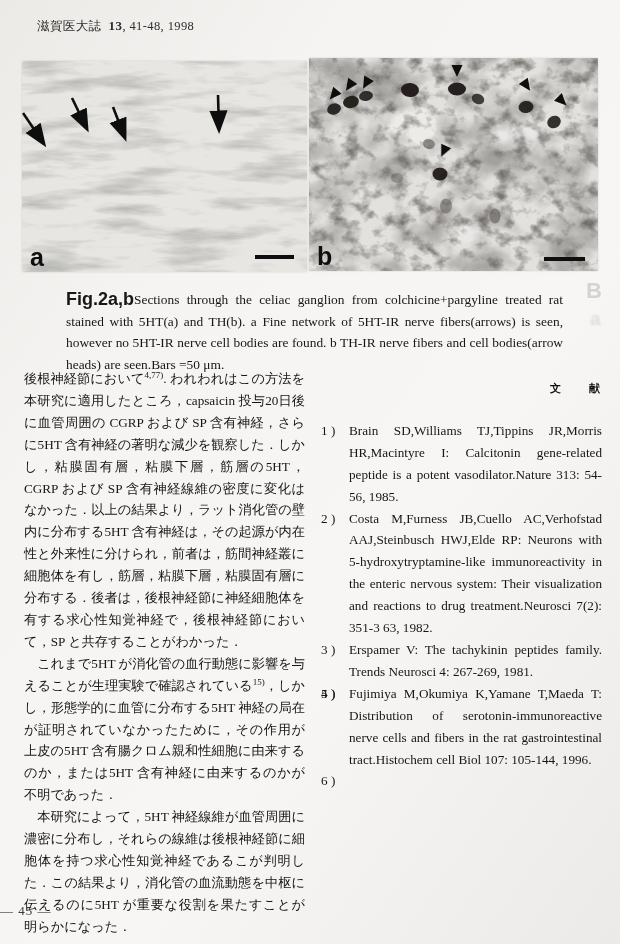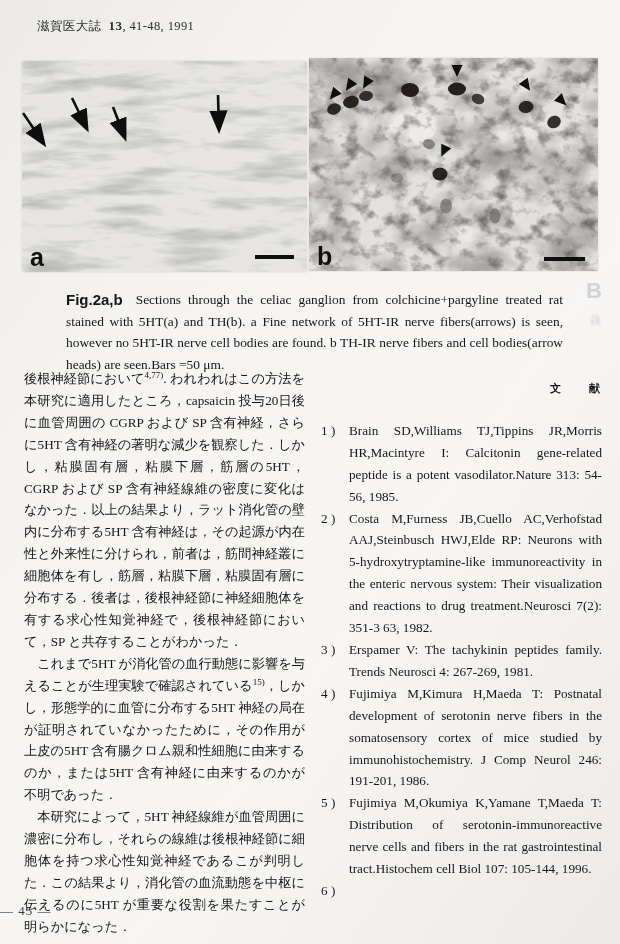--- a/index.html
+++ b/index.html
@@ -29,22 +29,22 @@
   }
   .scalebar { position:absolute; z-index:3; height:4px; background:#0e0e0e; }
   .scalebar-a { right:13px; bottom:13px; width:39px; }
   .scalebar-b { right:13px; bottom:10px; width:41px; }
 
   .caption {
     position:absolute; left:66px; top:289px; width:497px;
     font-size:13.4px; line-height:21.7px; text-align:justify; color:#161616;
   }
   .caption-label {
-    float:left; margin-right:13px; font-weight:bold;
-    font-family:"Liberation Sans","DejaVu Sans",sans-serif; font-size:15px;
+    float:left; font-weight:bold;
+    font-family:"Liberation Sans","DejaVu Sans",sans-serif; font-size:18px;
   }
 
   .col {
     position:absolute; top:368px; font-size:13.2px; line-height:21.9px;
     text-align:justify; color:#161616;
   }
   .col-left  { left:24px;  width:281px; }
   .col-right { left:321px; width:281px; top:376px; }
   .jp-para { margin:0; }
   .jp-para.indent { text-indent:1em; }
@@ -70,21 +70,21 @@
   .ghost-1 { left:586px; top:278px; font-size:22px; opacity:0.30; filter:blur(0.7px); }
   .ghost-2 { left:590px; top:308px; font-size:19px; opacity:0.22; filter:blur(0.8px); }
 </style>
 </head>
 <body>
 
 <div class="page">
 
   <div class="header">
     <span>滋賀医大誌</span>&nbsp;
-    <b>13</b><span>, 41-48, 1991</span>
+    <b>13</b><span>, 41-48, 1998</span>
   </div>
 
   <div class="photo photo-a">
     <svg viewBox="0 0 285 211" preserveAspectRatio="none">
       <defs>
         <filter id="fibA1" x="0" y="0" width="100%" height="100%">
           <feTurbulence type="fractalNoise" baseFrequency="0.013 0.065" numOctaves="4" seed="11" stitchTiles="stitch"></feTurbulence>
           <feColorMatrix type="matrix" values="0 0 0 0 0.40  0 0 0 0 0.40  0 0 0 0 0.38  2.4 0 0 0 -1.15"></feColorMatrix>
         </filter>
         <filter id="fibA2" x="0" y="0" width="100%" height="100%">
@@ -180,21 +180,20 @@
       <li class="ref-item">
         <span class="ref-num">2 )</span>
         <span>Costa M,Furness JB,Cuello AC,Verhofstad AAJ,Steinbusch HWJ,Elde RP: Neurons with 5-hydroxytryptamine-like immunoreactivity in the enteric nervous system: Their visualization and reactions to drug treatment.Neurosci 7(2): 351-3 63, 1982.</span>
       </li>
       <li class="ref-item">
         <span class="ref-num">3 )</span>
         <span>Erspamer V: The tachykinin peptides family. Trends Neurosci 4: 267-269, 1981.</span>
       </li>
       <li class="ref-item">
         <span class="ref-num">4 )</span>
-        <span>Fujimiya M,Kimura H,Maeda T: Postnatal development of serotonin nerve fibers in the somatosensory cortex of mice studied by immunohistochemistry. J Comp Neurol 246: 191-201, 1986.</span>
       </li>
       <li class="ref-item">
         <span class="ref-num">5 )</span>
         <span>Fujimiya M,Okumiya K,Yamane T,Maeda T: Distribution of serotonin-immunoreactive nerve cells and fibers in the rat gastrointestinal tract.Histochem cell Biol 107: 105-144, 1996.</span>
       </li>
       <li class="ref-item">
         <span class="ref-num">6 )</span>
       </li>
     </ol>
   </div>

